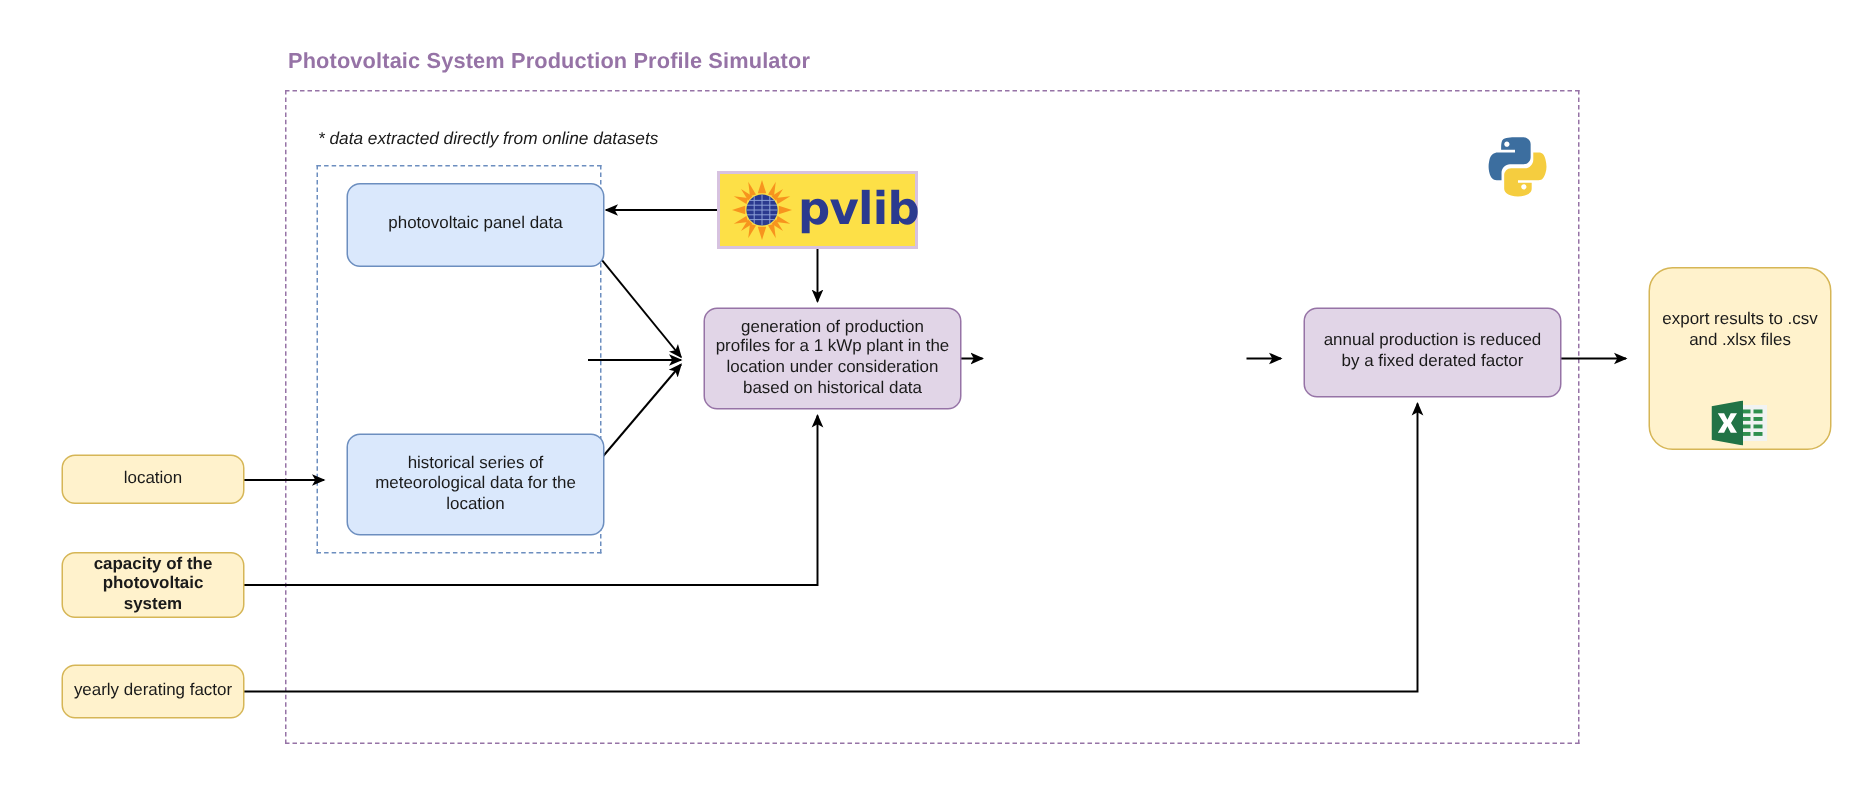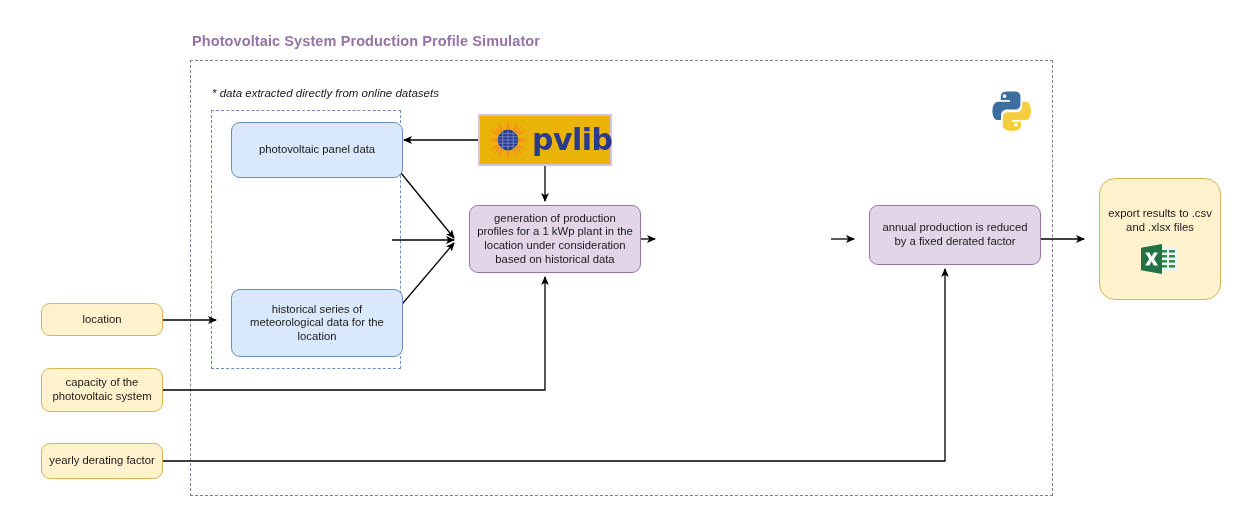--- a/index.html
+++ b/index.html
@@ -90,37 +90,37 @@
   #node-inverter     { left: 220px; top: 212px; width: 172px; height: 56px; }
   #node-historical   { left: 220px; top: 289px; width: 172px; height: 68px; }
 
   
   #node-generation   { left: 458px; top: 205px; width: 172px; height: 68px; }
   #node-scaled       { left: 659px; top: 205px; width: 172px; height: 60px; }
   #node-derated      { left: 858px; top: 205px; width: 172px; height: 60px; }
 
   
   #node-location     { left: 30px; top: 303px; width: 122px; height: 33px; }
-  #node-capacity     { left: 30px; top: 368px; width: 122px; height: 44px; }
+  #node-capacity     { left: 30px; top: 368px; width: 122px; height: 44px; font-weight: bold; }
   #node-derating     { left: 30px; top: 443px; width: 122px; height: 36px; }
 
   
   #node-export {
     left: 1088px; top: 178px; width: 122px; height: 122px;
     flex-direction: column;
-    justify-content: flex-start;
+    justify-content: space-between;
     padding-top: 28px;
     border-radius: 16px;
   }
   #node-export .export-text { margin-bottom: 10px; }
 
   
   #pvlib-box {
     left: 478px; top: 114px; width: 134px; height: 52px;
-    background: #eab308;
+    background: #fde047;
     border: 2px solid #d7c2e0;
     display: flex;
     align-items: center;
     justify-content: flex-start;
     padding-left: 8px;
   }
   #pvlib-sun { width: 40px; height: 40px; flex: 0 0 auto; }
   #pvlib-word {
     font-size: 30px;
     font-weight: bold;

